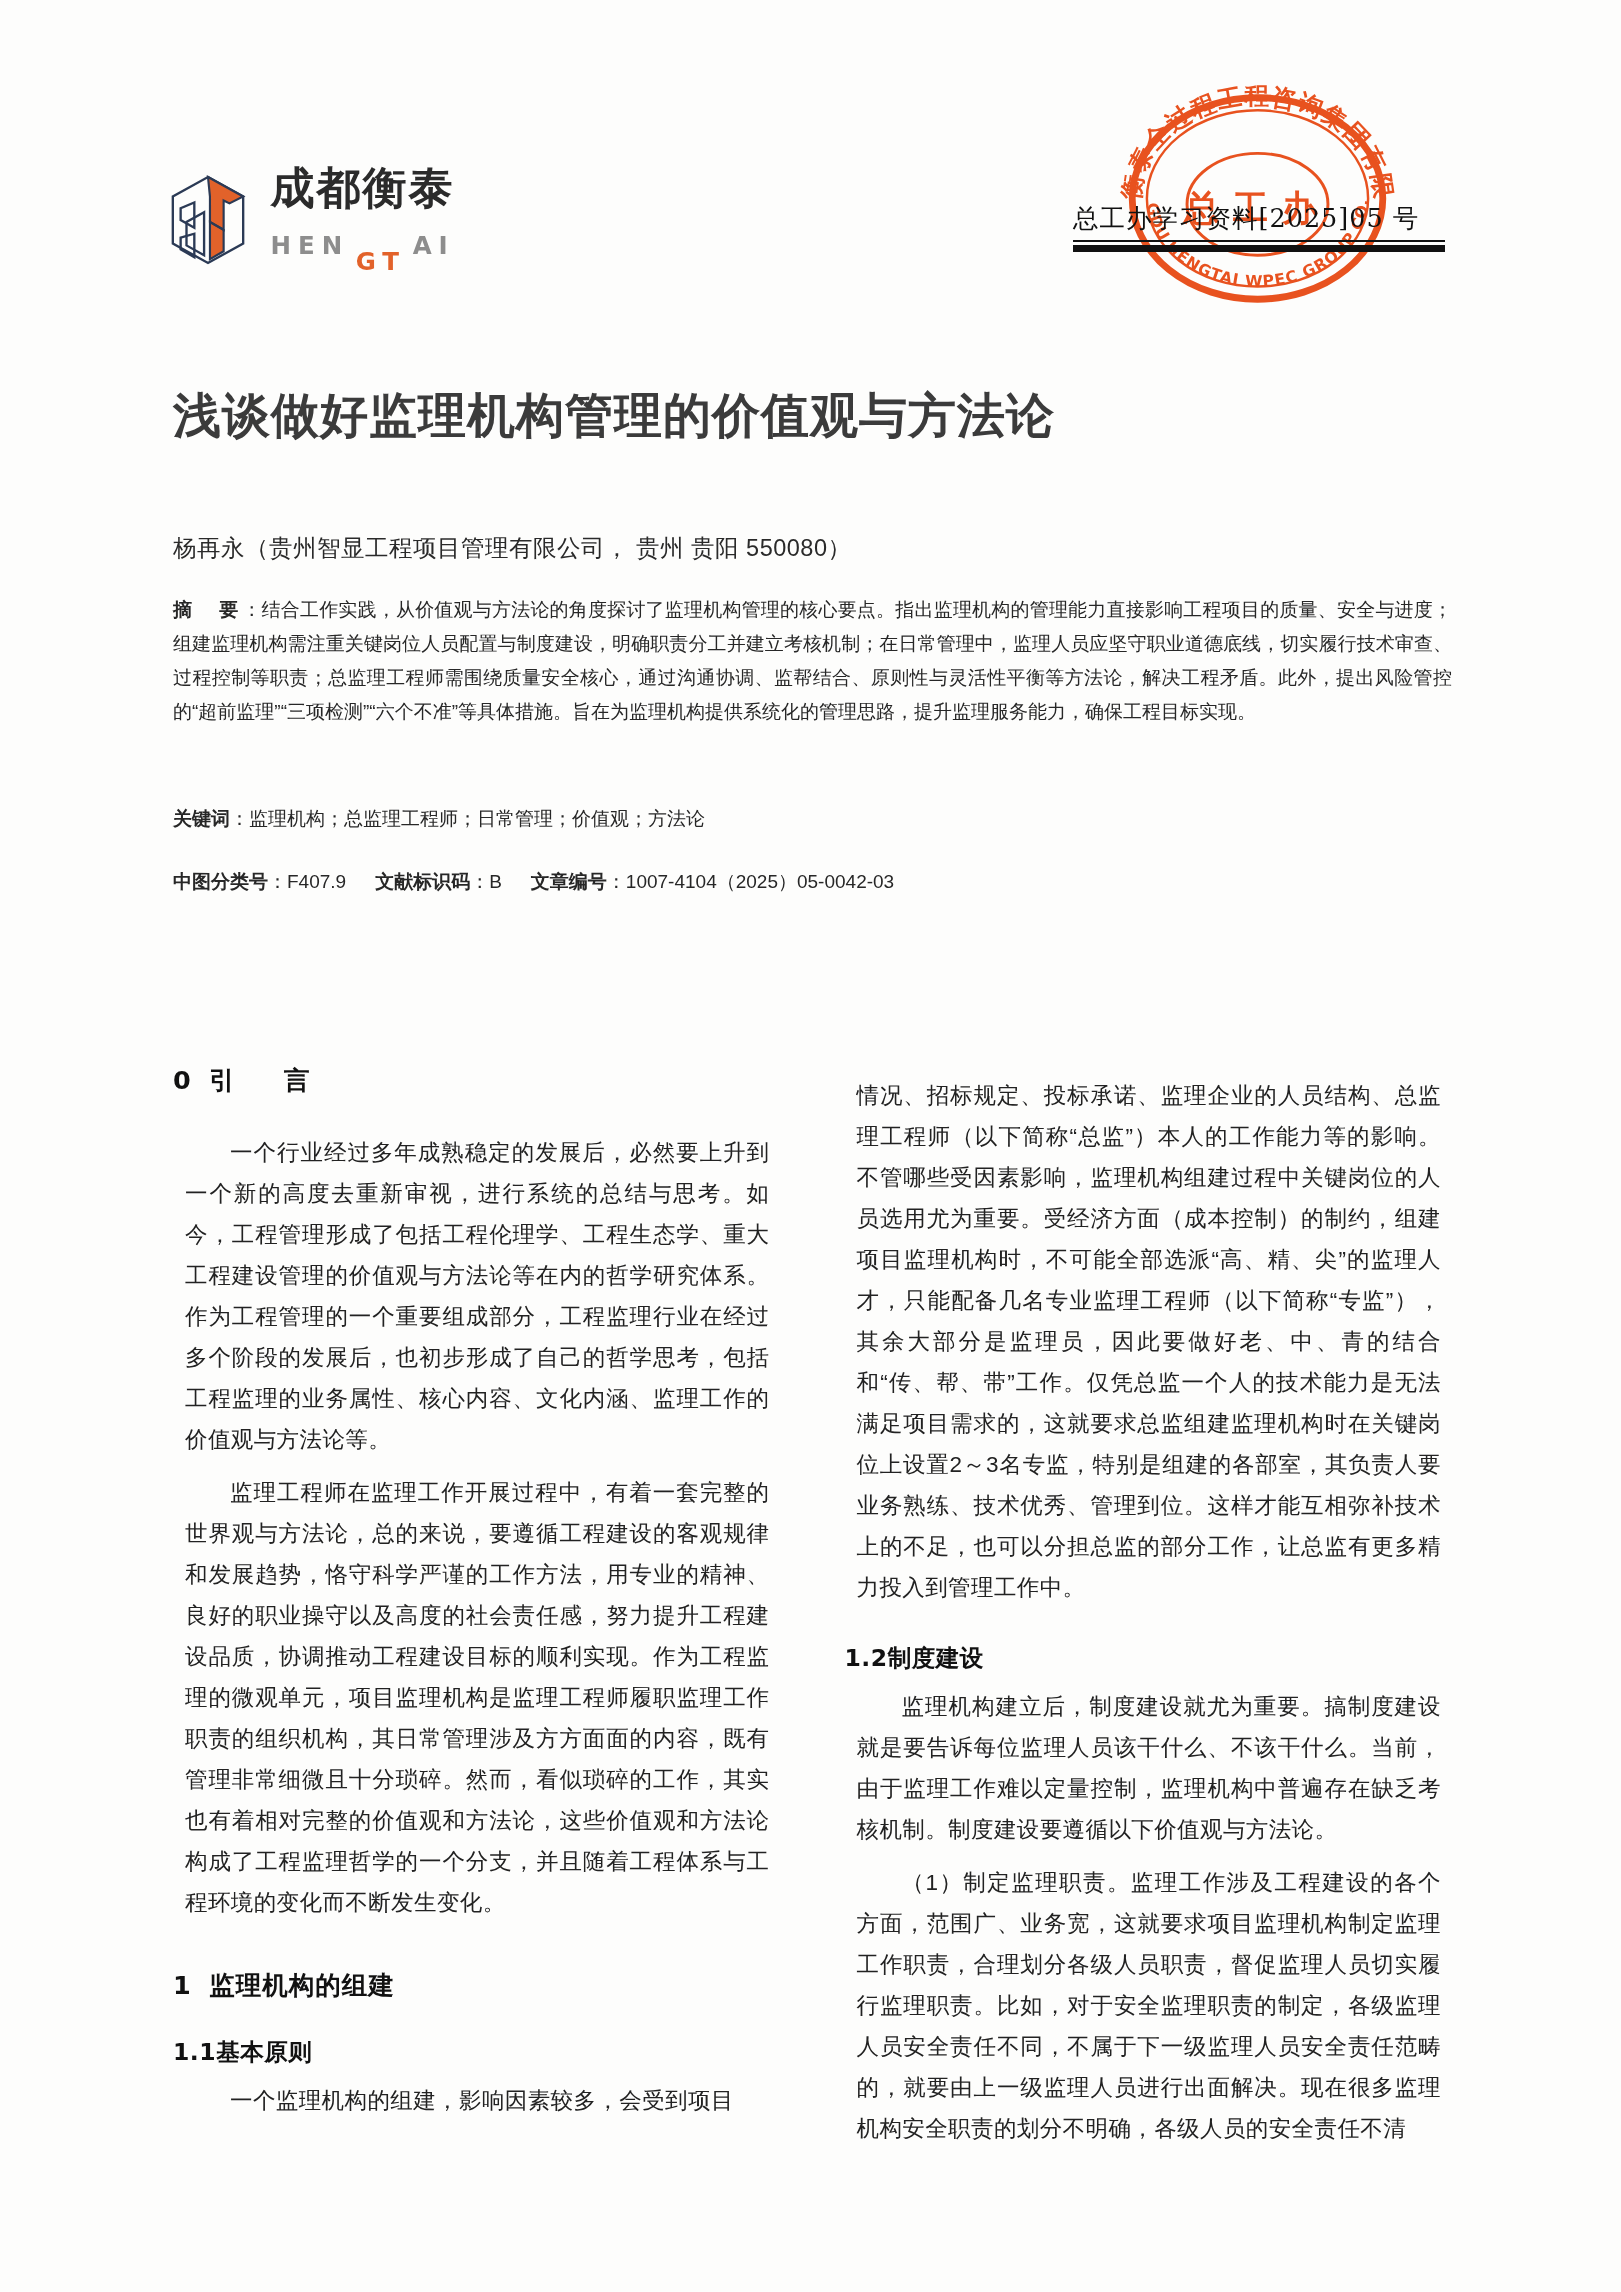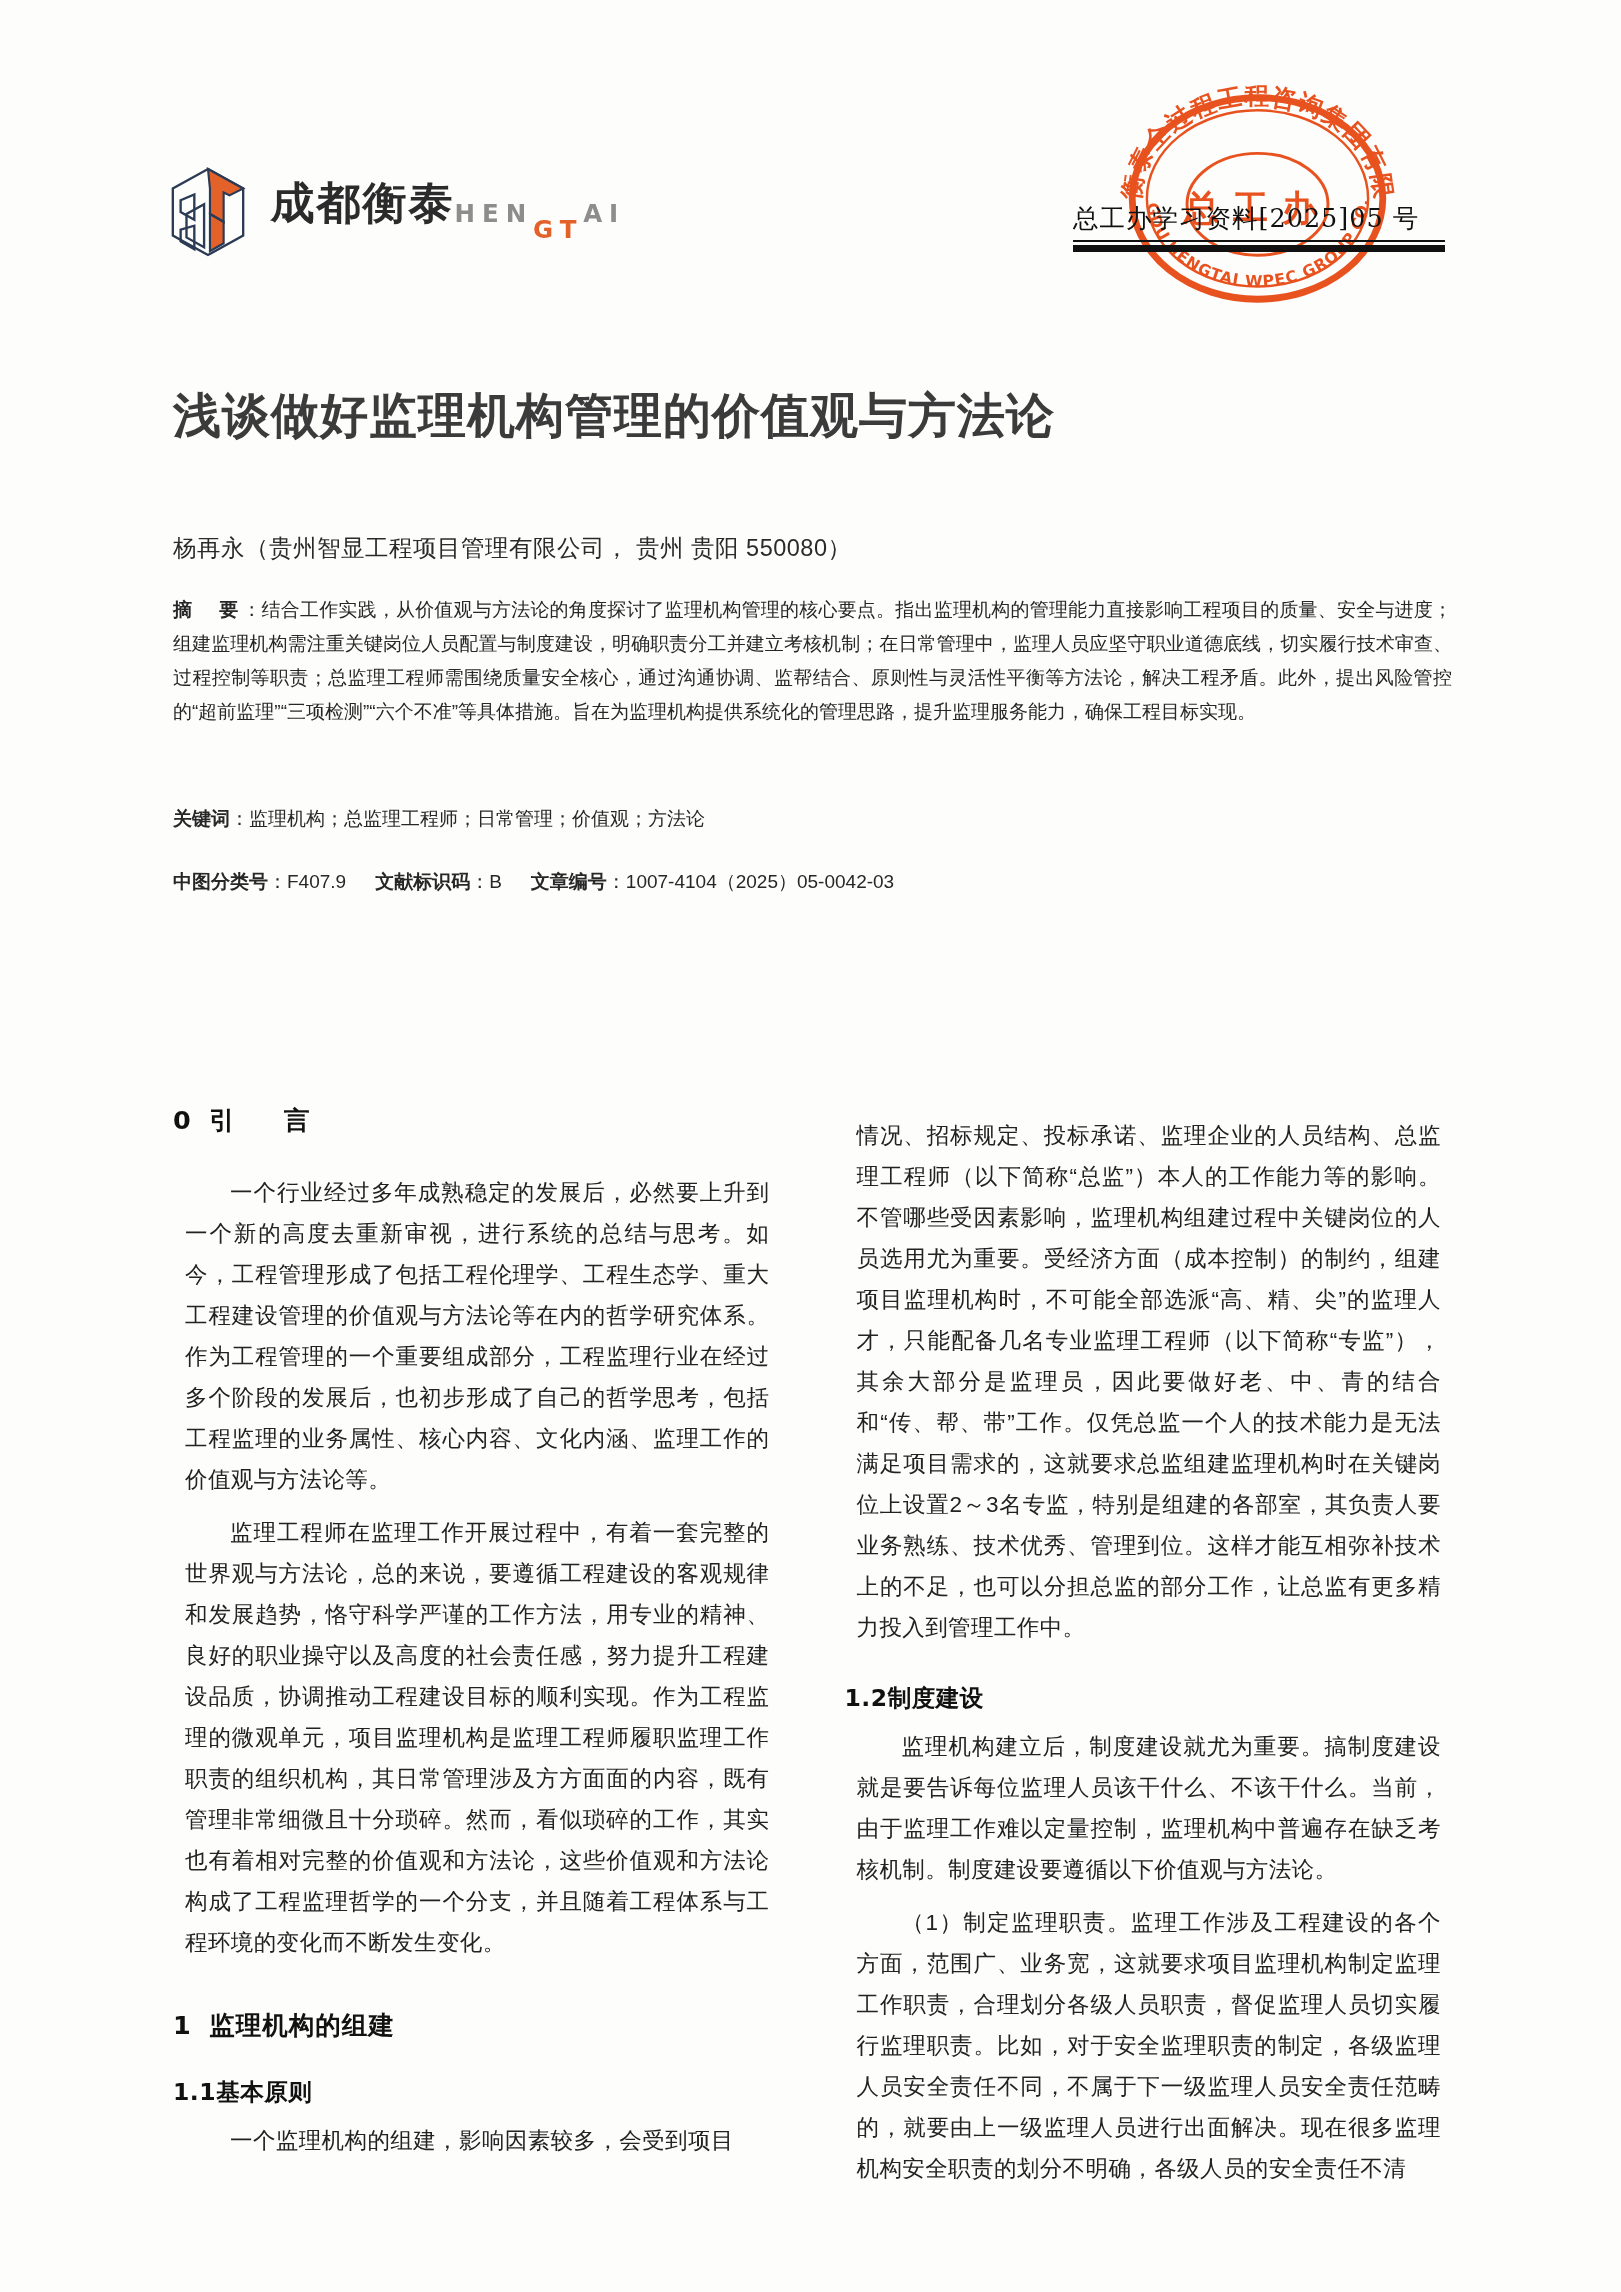--- a/index.html
+++ b/index.html
@@ -19,21 +19,21 @@
 
   
   .header{
     position:absolute;left:0;top:0;width:1621px;height:363px;
   }
   .logo-block{
     position:absolute;left:165px;top:165px;
     display:flex;align-items:center;gap:19.6px;
   }
   .logo-mark{width:86px;height:94px;flex:0 0 auto;}
-  .logo-text{display:flex;flex-direction:row;justify-content:center;}
+  .logo-text{display:flex;flex-direction:column;justify-content:center;}
   .logo-cn{
     font-family:"DejaVu Sans",sans-serif;
     font-size:44px;font-weight:700;letter-spacing:2px;color:#2b2b2b;
     line-height:1.06;
   }
   .logo-en{
     display:flex;align-items:center;gap:0px;
     font-family:"DejaVu Sans",sans-serif;
     font-size:24.5px;font-weight:700;letter-spacing:6.9px;
     margin-top:3.9px;
@@ -87,21 +87,21 @@
 
   .clsline{
     position:absolute;left:173px;top:866px;width:1279px;
     font-size:19px;line-height:31px;color:#272727;
   }
   .clsline b{font-weight:700;}
   .clsline .gap{display:inline-block;width:29px;}
 
   
   .columns{
-    position:absolute;left:173px;top:1103px;
+    position:absolute;left:173px;top:1063px;
     width:1280px;height:1137px;
     display:flex;gap:63px;
   }
   .col{width:609px;position:relative;}
   .col p{
     margin:12px;
     font-size:22.5px;line-height:41px;
     color:#222;
     text-align:justify;
     text-justify:inter-ideograph;

